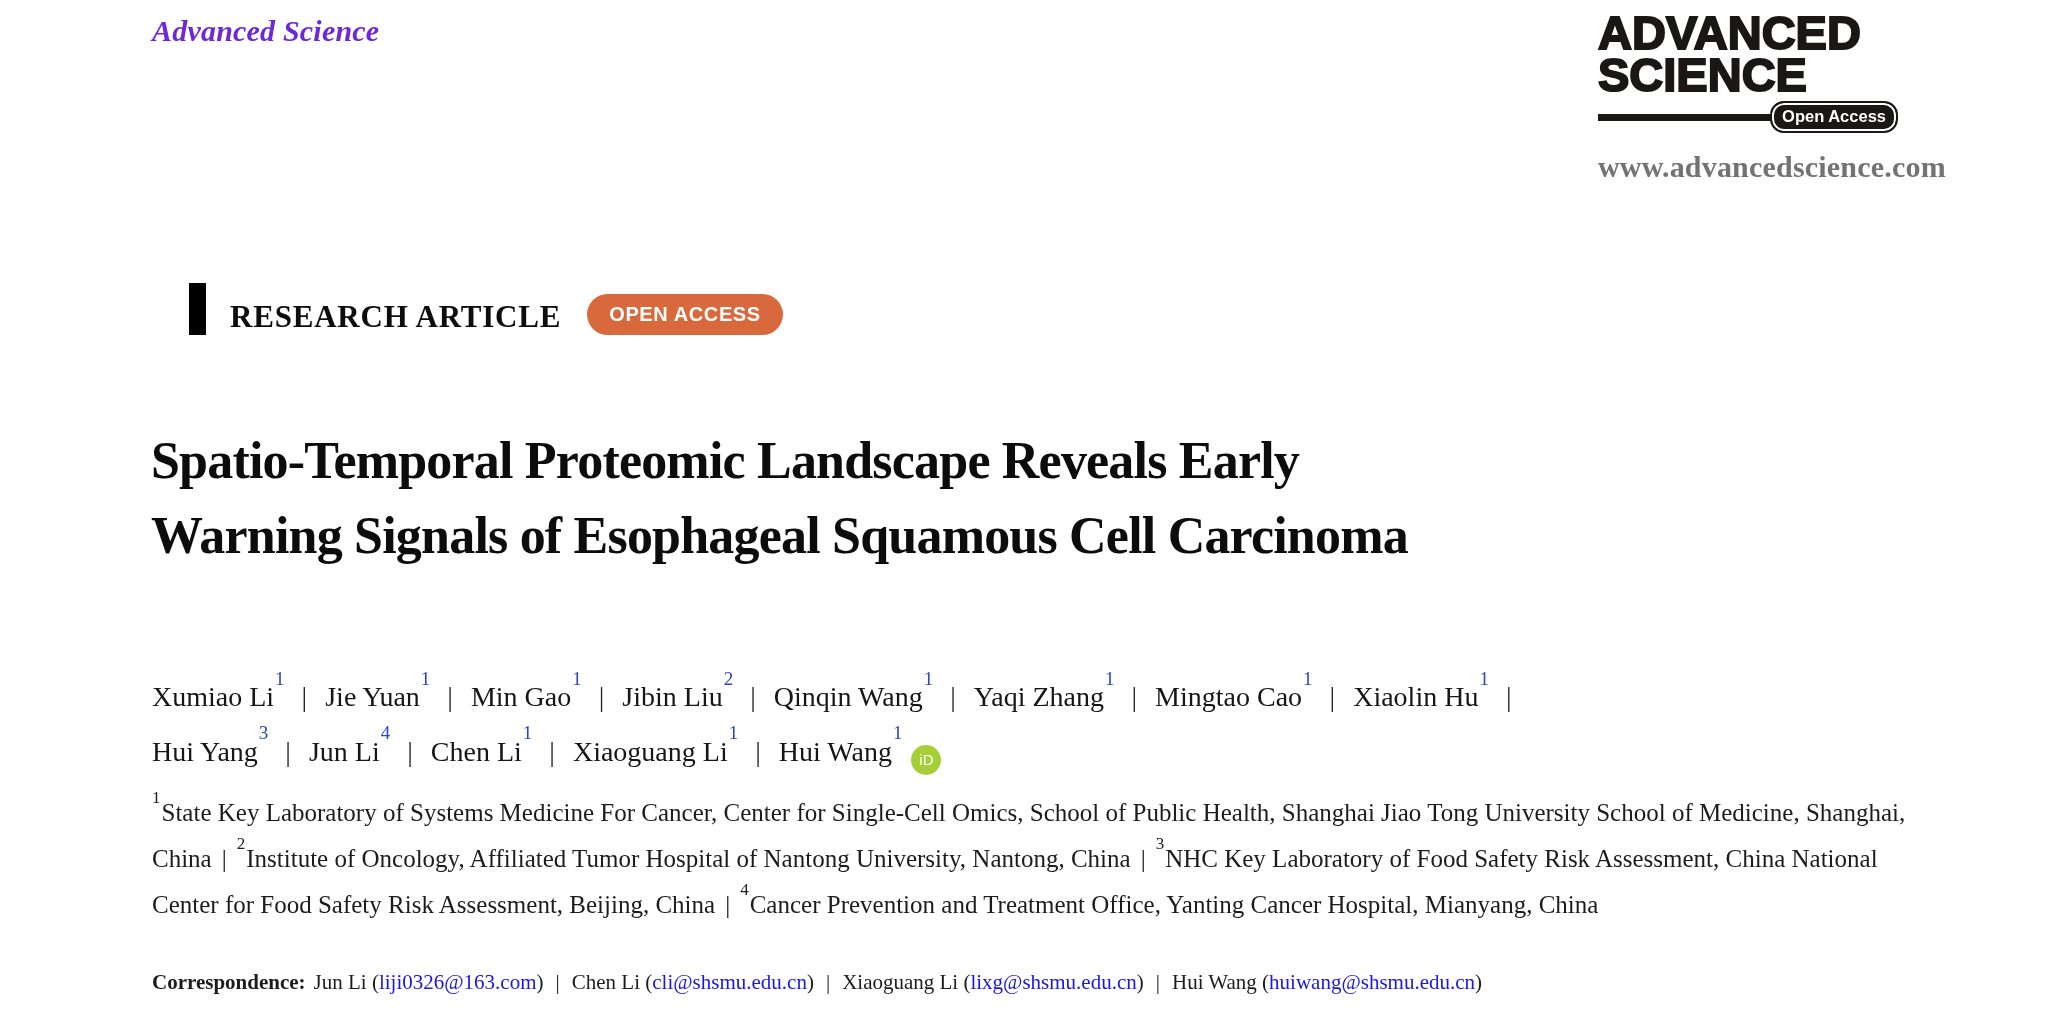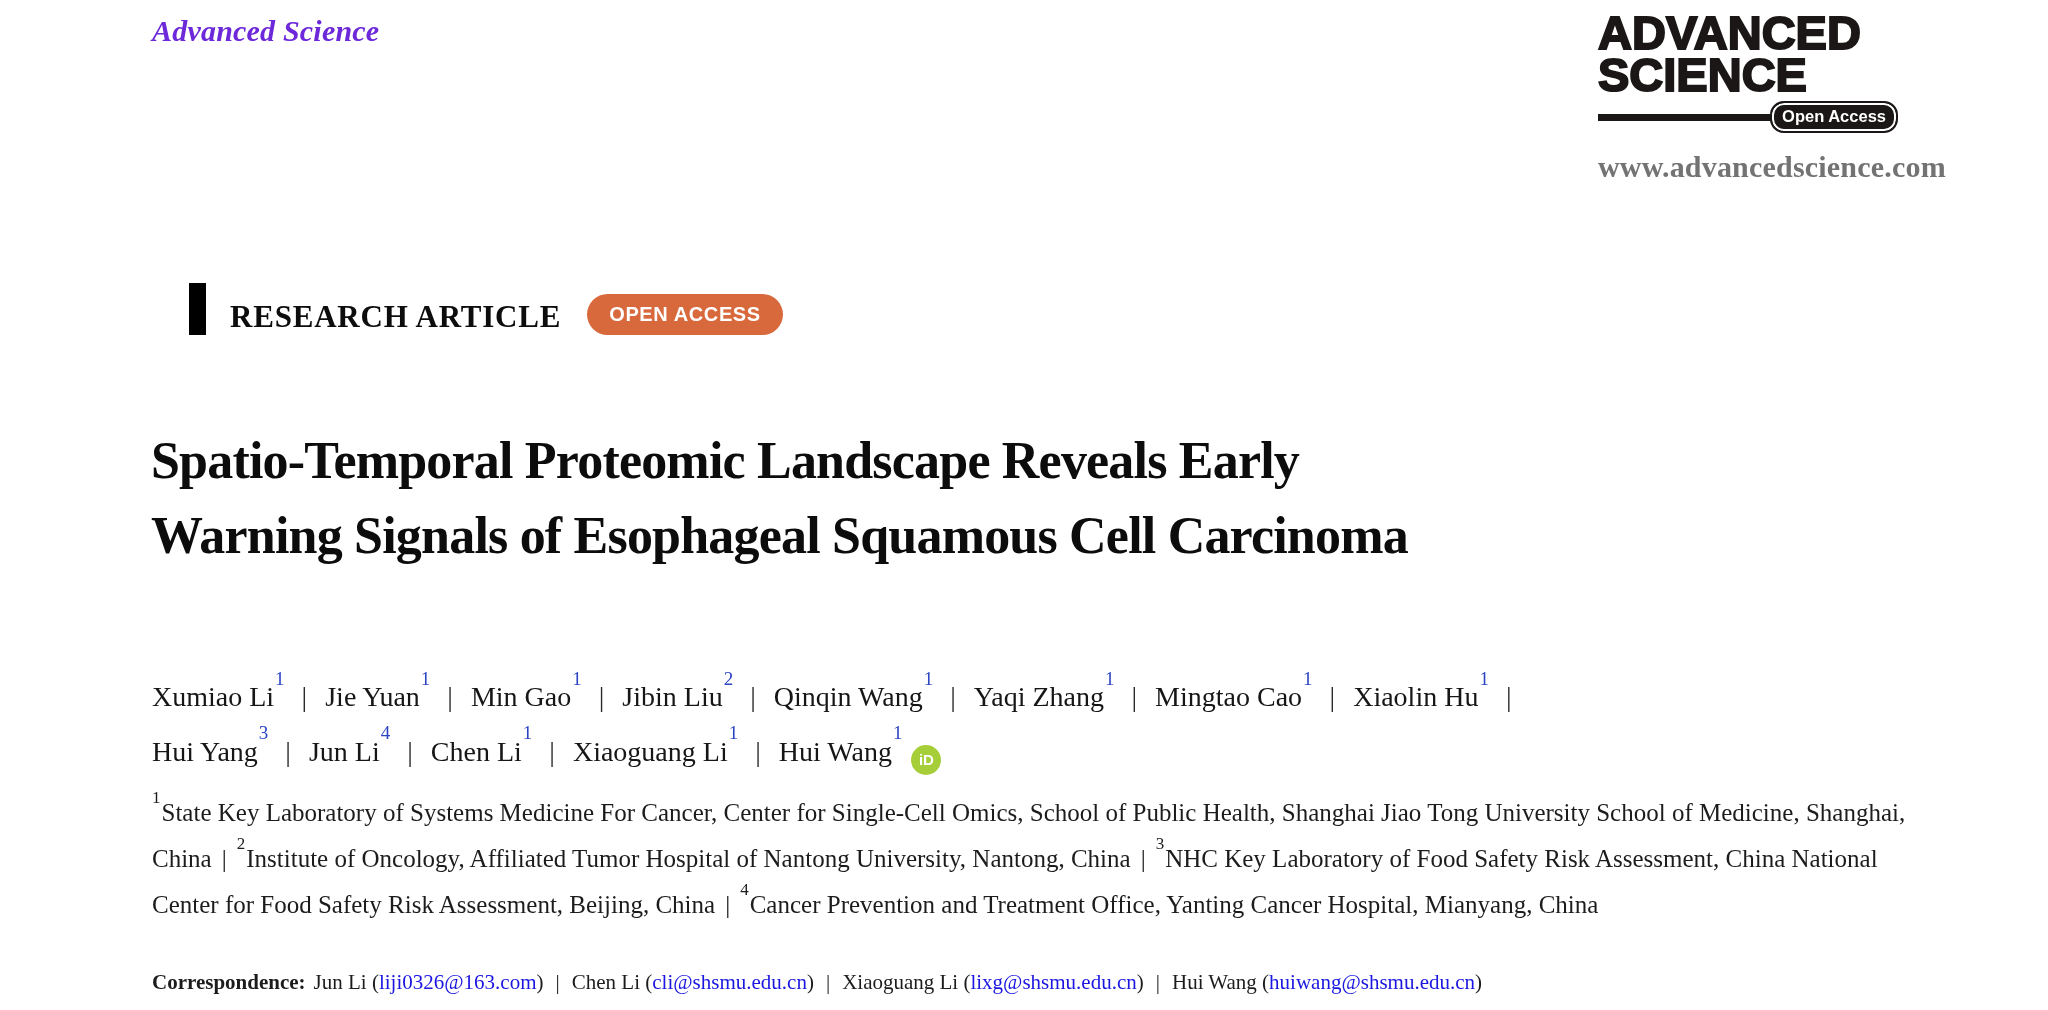--- a/index.html
+++ b/index.html
@@ -78,21 +78,21 @@
   .author-name { white-space: nowrap; }
   .author-sup {
     font-size: 19px; position: relative; top: -11px; left: 1px;
   }
   .sup-blue { color: #2b44c4; }
   .author-sep { color: #2a2a2a; margin: 0 18px; font-size: 28px; }
   .orcid-icon {
     display: inline-block; width: 30px; height: 30px; border-radius: 50%;
     background: #a6ce39; color: #fff; text-align: center;
     font-family: "Liberation Sans", "DejaVu Sans", sans-serif;
-    font-size: 15px; font-weight: bold; line-height: 30px;
+    font-size: 15px; font-weight: normal; line-height: 30px;
     vertical-align: -4px; margin-left: 10px; cursor: pointer;
   }
 
   
   .affiliations-block {
     position: absolute; left: 152px; top: 787px; width: 1758px;
     font-size: 25px; color: #1c1c1c; line-height: 39.5px;
   }
   .affil-sup { font-size: 17px; position: relative; top: -9px; margin-right: 1px; }
   .affil-sep { margin: 0 10px; color: #222; }

